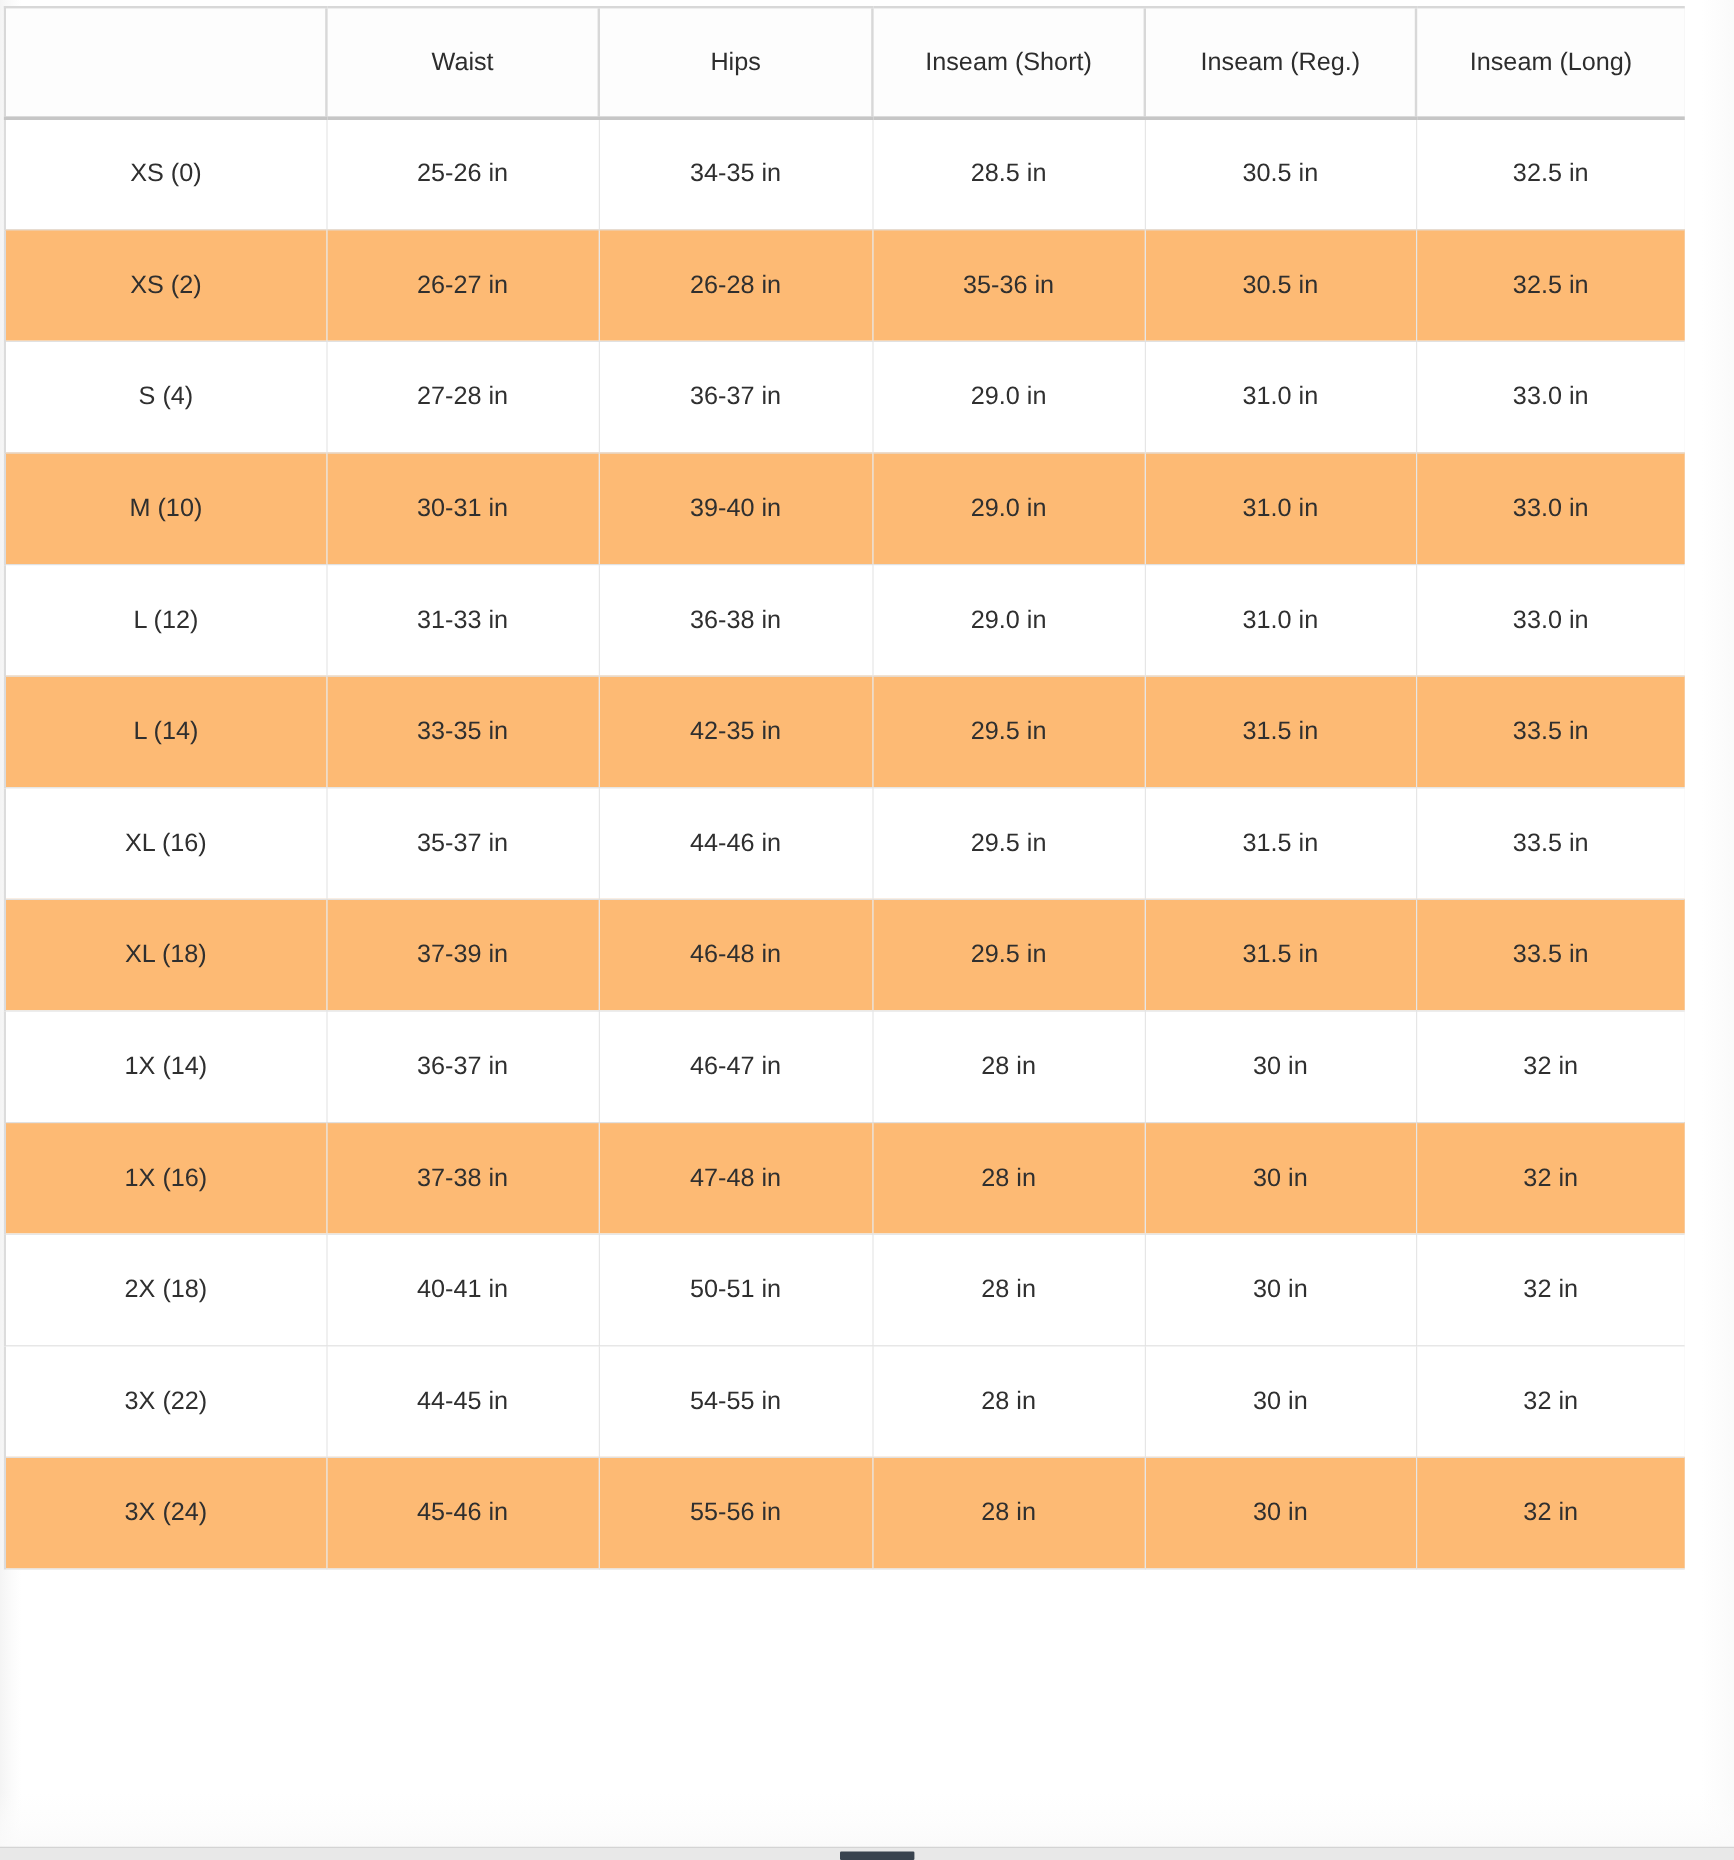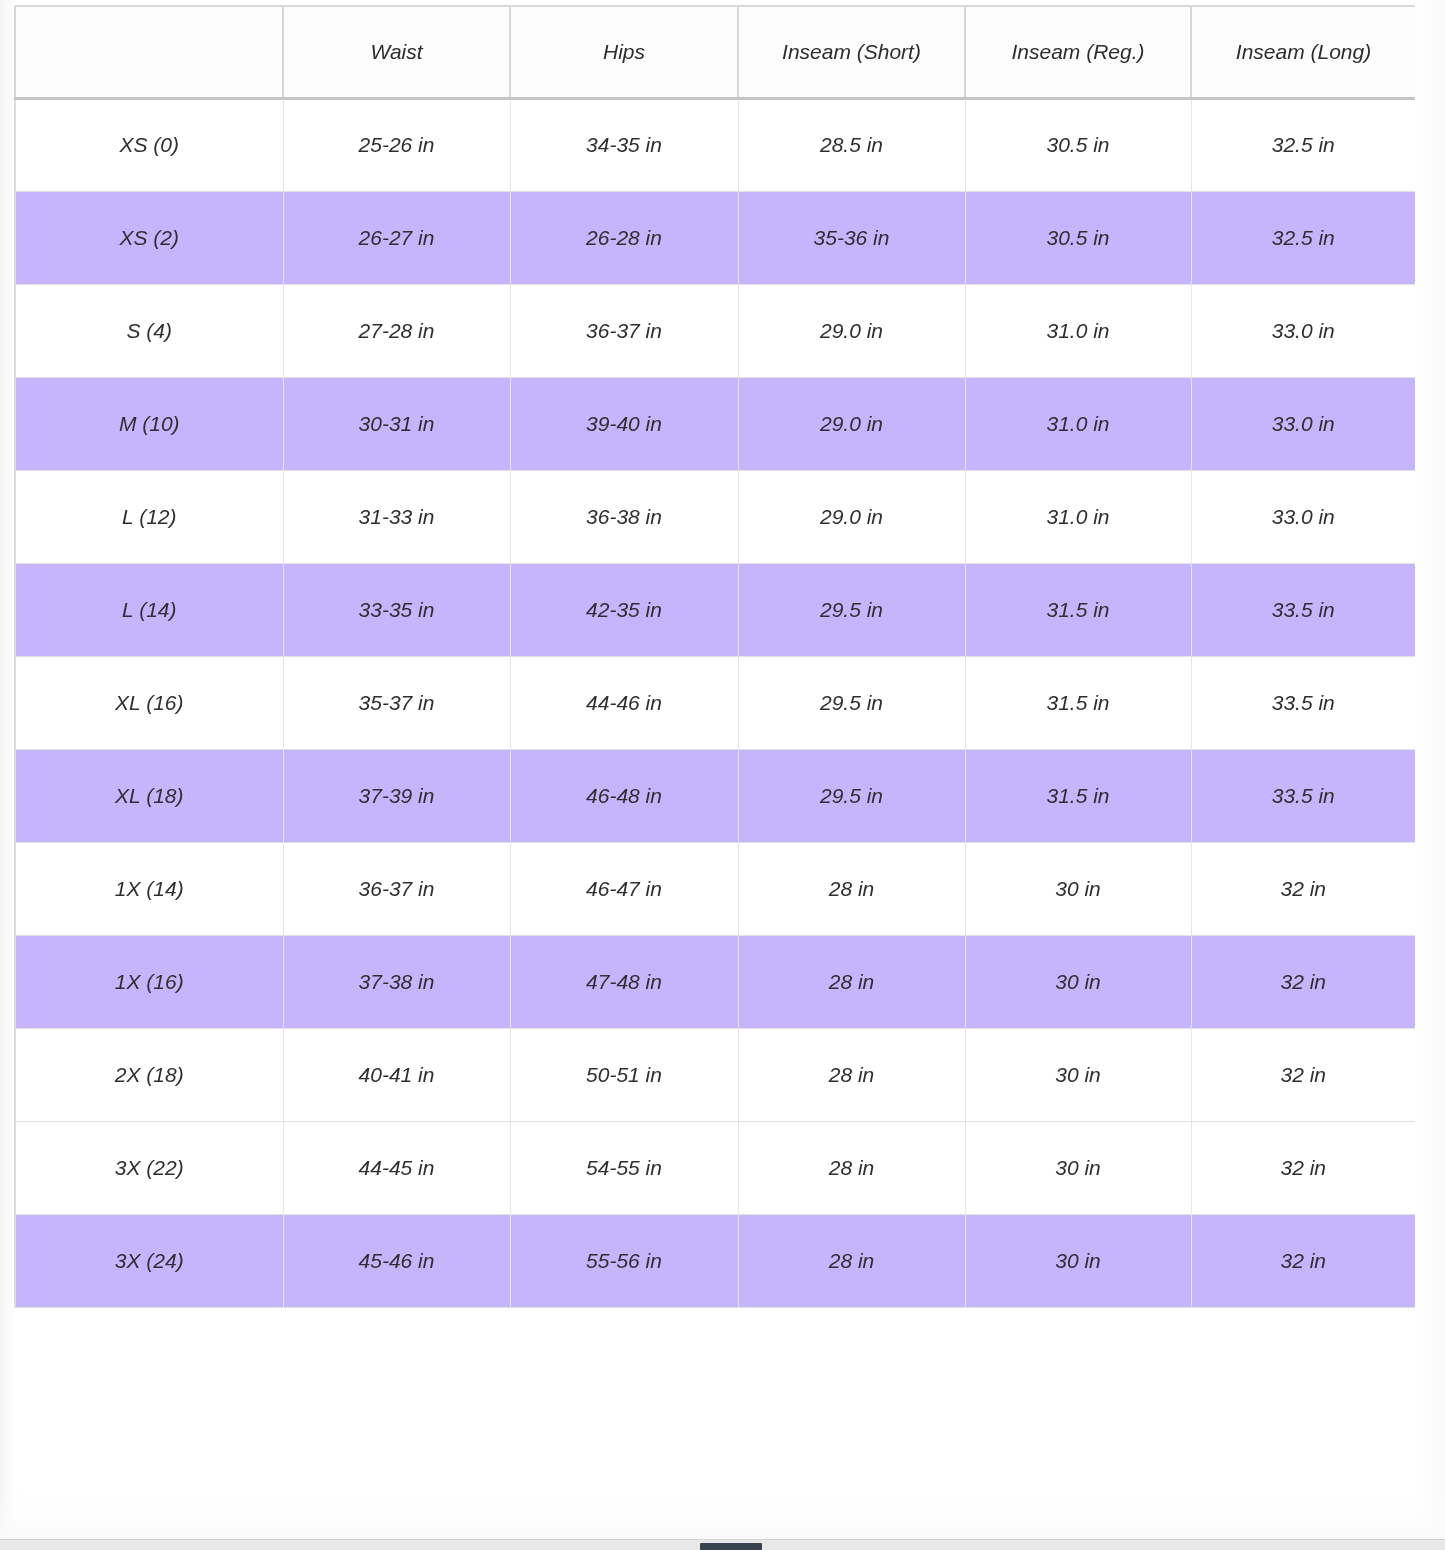--- a/index.html
+++ b/index.html
@@ -29,26 +29,25 @@
   .page-edge-right {
     position: absolute;
     right: 0; top: 0;
     width: 27px; height: 1550px;
     background: linear-gradient(to left, #fafafa 0%, #ffffff 100%);
     pointer-events: none;
   }
 
   .table-scroll {
     position: absolute;
-    left: 14px;
+    left: 3px;
     top: 5px;
     width: 1401px;
     height: 1540px;
     overflow: hidden;
-    font-style: italic;
   }
 
   table.size-chart {
     border-collapse: collapse;
     width: 1401px;
     table-layout: fixed;
     background: #ffffff;
   }
 
   table.size-chart col.c-size   { width: 268px; }
@@ -94,21 +93,21 @@
     padding: 0 6px;
     background: #ffffff;
   }
   table.size-chart tbody td:not(:first-child) {
     border-left: none;
   }
   table.size-chart tbody td:last-child {
     border-right: 2px solid #dcdcdc;
   }
   table.size-chart tbody tr.alt td {
-    background: #c4b5fd;
+    background: #fdba74;
   }
 
   
   .bottom-fade {
     position: absolute;
     left: 0;
     bottom: 11px;
     width: 1445px;
     height: 46px;
     background: linear-gradient(to bottom, rgba(255,255,255,0) 0%, rgba(252,252,252,0.55) 55%, rgba(250,250,250,0.9) 100%);

